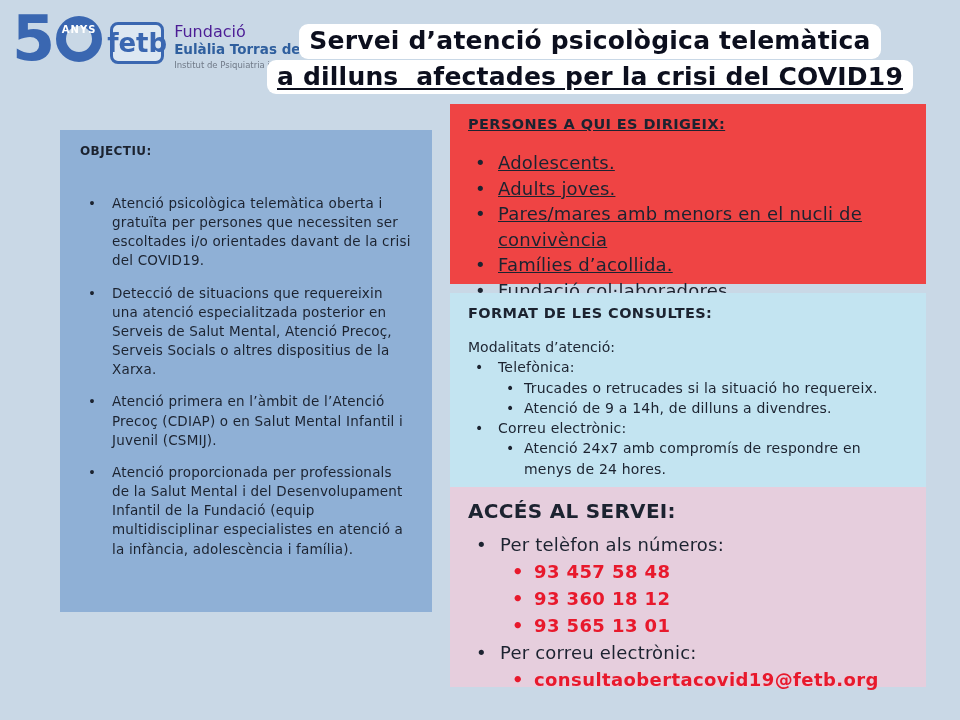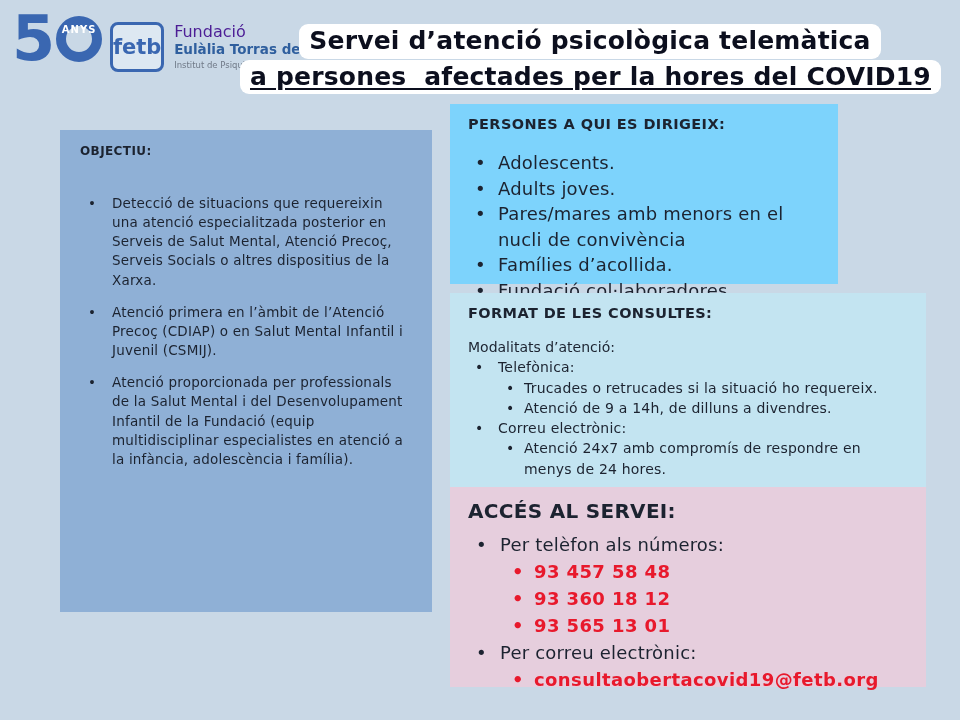--- a/index.html
+++ b/index.html
@@ -7,41 +7,41 @@
   body { font-family:"DejaVu Sans","Liberation Sans",sans-serif; }
 
   .page { position:relative; width:960px; height:720px; background:#c9d8e6; overflow:hidden; color:#1c2330; }
 
   
   .logo { position:absolute; left:12px; top:10px; display:flex; align-items:flex-start; }
   .logo-50 { display:flex; align-items:flex-start; }
   .digit5 { font-size:62px; font-weight:bold; color:#3a67b1; line-height:0.95; }
   .zero-ring { display:inline-block; width:46px; height:46px; border:10px solid #3a67b1; border-radius:50%; position:relative; margin-left:1px; margin-top:6px; }
   .anys { position:absolute; top:-1px; left:50%; transform:translateX(-50%); font-size:10px; font-weight:bold; color:#ffffff; letter-spacing:1px; line-height:10px;text-align:center; }
-  .logo-badge { width:54px; height:50px; border:3px solid #3a67b1; border-radius:8px; color:#3a67b1; font-weight:bold; font-size:21px; display:flex; align-items:center; justify-content:center; margin:12px 10px 0 8px; background:#dde8f2; }
+  .logo-badge { width:54px; height:42px; border:3px solid #3a67b1; border-radius:8px; color:#3a67b1; font-weight:bold; font-size:26px; display:flex; align-items:center; justify-content:center; margin:12px 10px 0 8px; background:#dde8f2; }
   .logo-text { margin-top:12px; }
   .org1 { color:#4c1d95; font-size:16px; line-height:1.2; }
   .org2 { color:#2f5f9e; font-size:13.5px; font-weight:bold; line-height:1.2; }
   .org3 { color:#707a88; font-size:8.5px; margin-top:3px; }
 
   
   .title { position:absolute; left:240px; top:24px; width:700px; text-align:center; }
   .title-line { display:inline-block; background:#ffffff; color:#0c0f1e; font-weight:bold; font-size:25px; line-height:1.1; padding:3px 10px 4px 10px; margin-bottom:1px; white-space:pre; letter-spacing:0.2px;border-radius:9px; }
   .title-line.underline { text-decoration:underline; text-underline-offset:3px; }
 
   
   .box { position:absolute; }
   .box h2 { color:#1c2330; letter-spacing:0.4px; }
 
   .objectiu { left:60px; top:130px; width:372px; height:482px; background:#8fb0d6; padding:14px 20px; }
   .objectiu h2 { font-size:12px; margin-bottom:36px; }
   .objectiu .item { position:relative; padding-left:32px; font-size:13.5px; line-height:1.42; letter-spacing:0.2px; margin-bottom:13px; }
   .objectiu .item::before { content:"•"; position:absolute; left:8px; }
 
-  .persones { left:450px; top:104px; width:388px; height:180px; background:#7dd3fc; padding:12px 18px; }
+  .persones { left:450px; top:104px; width:476px; height:180px; background:#ef4444; padding:12px 18px;text-decoration:underline; }
   .persones h2 { font-size:14.5px; margin-bottom:18px; }
   .persones .item { position:relative; padding-left:30px; font-size:18px; line-height:1.42; letter-spacing:0.2px; }
   .persones .item::before { content:"•"; position:absolute; left:7px; }
 
   .format { left:450px; top:293px; width:476px; height:205px; background:#c3e4f1; padding:12px 18px; }
   .format h2 { font-size:14.5px; margin-bottom:16px; }
   .format .intro { font-size:14px; line-height:1.45; }
   .format .item-l1 { position:relative; padding-left:30px; font-size:14px; line-height:1.45; letter-spacing:0.2px; }
   .format .item-l1::before { content:"•"; position:absolute; left:7px; }
   .format .item-l2 { position:relative; padding-left:56px; font-size:14px; line-height:1.45; letter-spacing:0.2px; }
@@ -71,25 +71,26 @@
     </div>
     <div class="logo-text">
       <div class="org1">Fundació</div>
       <div class="org2">Eulàlia Torras de Beà</div>
       <div class="org3">Institut de Psiquiatria i Psicologia</div>
     </div>
   </div>
 
   <div class="title">
     <span class="title-line">Servei d’atenció psicològica telemàtica</span><br>
-    <span class="title-line underline">a persones  afectades per la hores del COVID19</span>
+    <span class="title-line underline">a dilluns  afectades per la crisi del COVID19</span>
   </div>
 
   <section class="box objectiu">
     <h2>OBJECTIU:</h2>
+    <div class="item">Atenció psicològica telemàtica oberta i gratuïta per persones que necessiten ser escoltades i/o orientades davant de la crisi del COVID19.</div>
     <div class="item">Detecció de situacions que requereixin una atenció especialitzada posterior en Serveis de Salut Mental, Atenció Precoç, Serveis Socials o altres dispositius de la Xarxa.</div>
     <div class="item">Atenció primera en l’àmbit de l’Atenció Precoç (CDIAP) o en Salut Mental Infantil i Juvenil (CSMIJ).</div>
     <div class="item">Atenció proporcionada per professionals de la Salut Mental i del Desenvolupament Infantil de la Fundació (equip multidisciplinar especialistes en atenció a la infància, adolescència i família).</div>
   </section>
 
   <section class="box persones">
     <h2>PERSONES A QUI ES DIRIGEIX:</h2>
     <div class="item">Adolescents.</div>
     <div class="item">Adults joves.</div>
     <div class="item">Pares/mares amb menors en el nucli de convivència</div>

